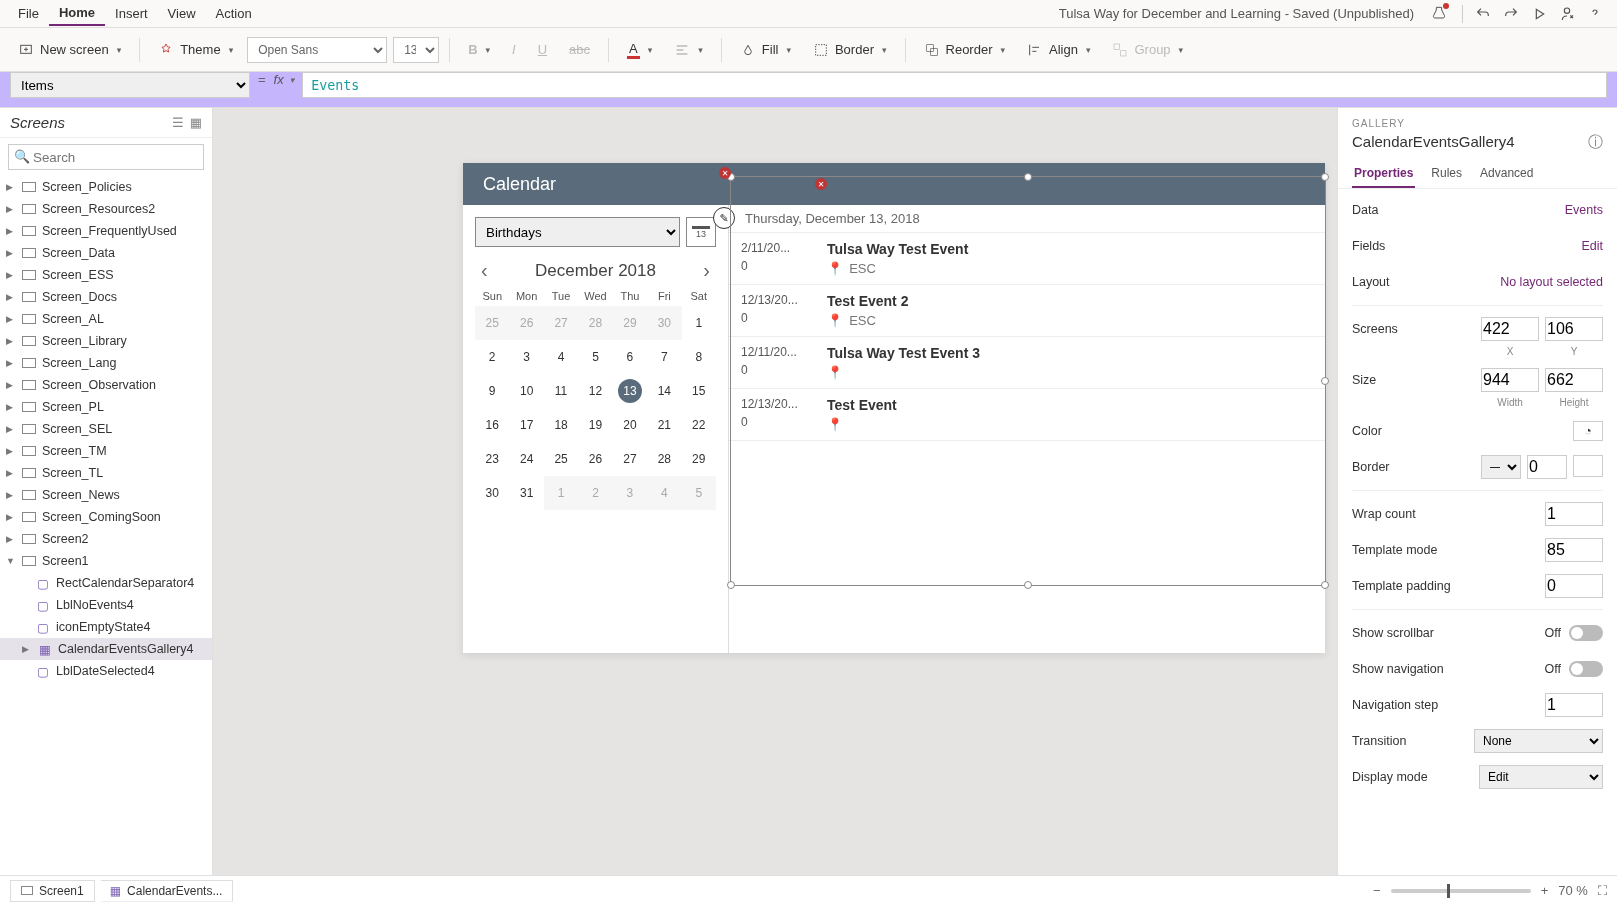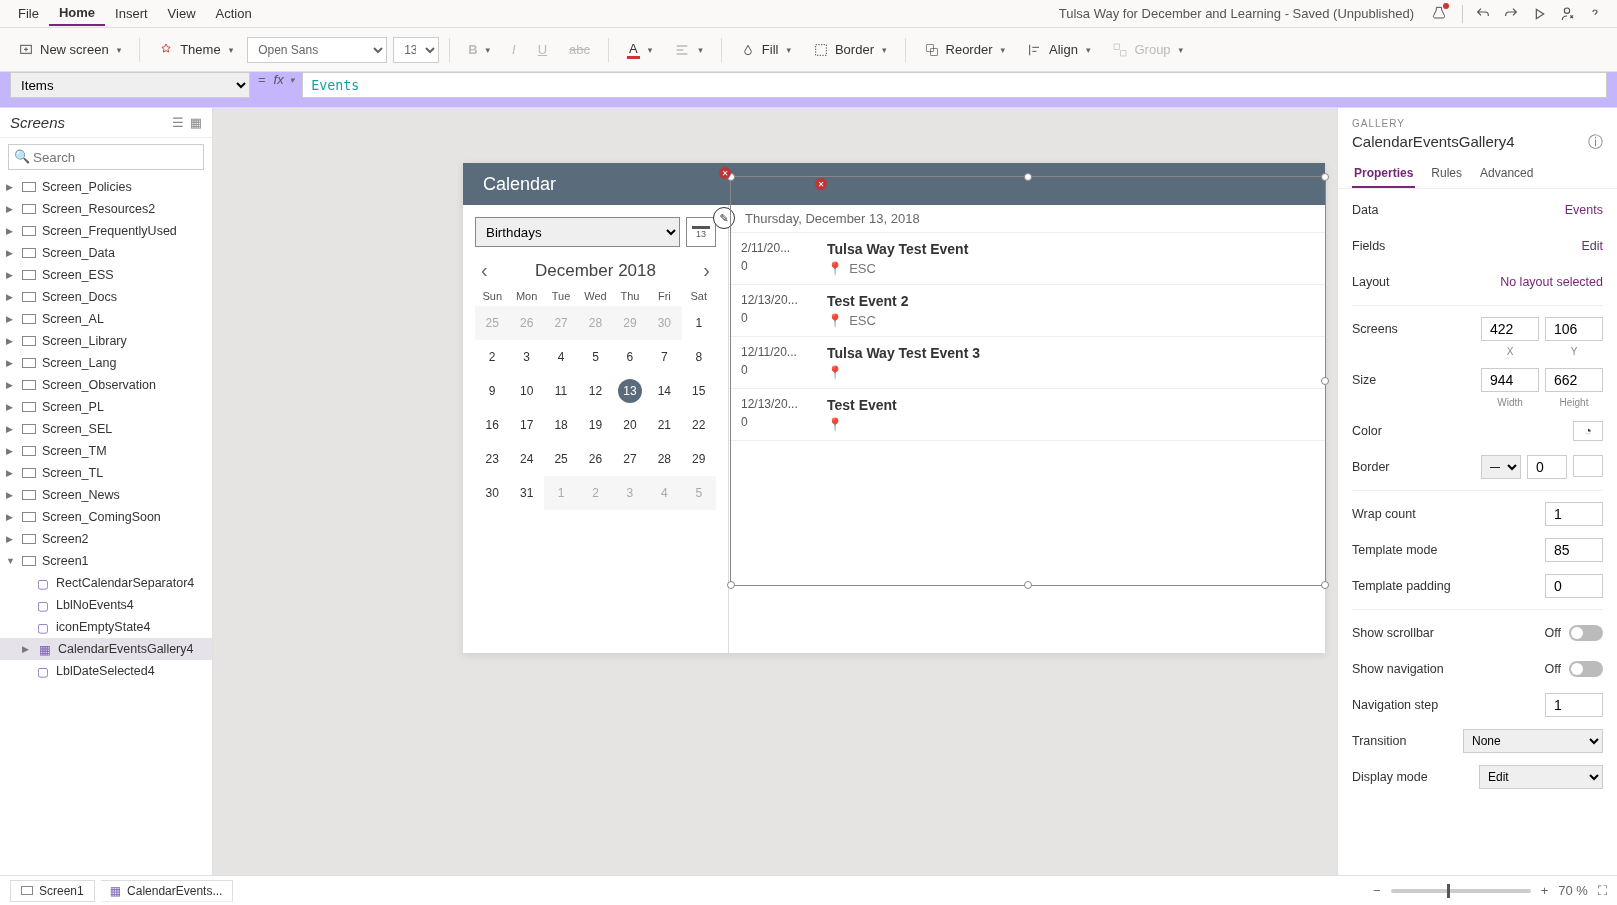--- a/index.html
+++ b/index.html
@@ -84,21 +84,21 @@
 
 
 .right .section-title { font-size:10px; letter-spacing:1px; color:#888; padding: 10px 14px 0; }
 .right .obj-name { font-size:15px; padding: 4px 14px 8px; display:flex; justify-content:space-between; }
 .right .tabs { display:flex; gap: 14px; padding: 0 14px; border-bottom: 1px solid #eee; }
 .right .tab { padding: 6px 2px; font-size:12px; color:#555; cursor:pointer;text-align:center; }
 .right .tab.active { color:#742774; border-bottom: 2px solid #742774; font-weight:600; }
 .props { padding: 8px 14px; display:flex; flex-direction:column; gap: 10px; }
 .prop-row { display:flex; align-items:center; justify-content:space-between; font-size:12.5px; min-height:26px; }
 .prop-row .link { color:#742774; cursor:pointer; }
-.prop-row input[type=text] { width:58px; height:24px; border:1px solid #ccc; padding:0 8px; font-size:14px; }
+.prop-row input[type=text] { width:58px; height:24px; border:1px solid #ccc; padding:0 1px; font-size:16px; }
 .prop-row .pair { display:flex; gap:6px; }
 .prop-sub { display:flex; gap:6px; justify-content:flex-end; font-size:10px; color:#888; margin-top:-6px; }
 .prop-sub span { width:58px; text-align:center; }
 .toggle { width:34px; height:16px; border-radius:8px; background:#bbb; position:relative; }
 .toggle.on { background:#2e7d32; }
 .toggle .knob { position:absolute; top:2px; width:12px; height:12px; border-radius:50%; background:#fff; }
 .toggle .knob { left:2px; }
 .toggle.on .knob { left:auto; right:2px; }
 .divider { height:1px; background:#eee; }
 .right select { height:24px; border:1px solid #ccc; font-size:12px; padding:0 4px; }
@@ -632,21 +632,21 @@
               <span class="knob"></span>
             </span>
           </span>
       </div>
       <div class="prop-row">
           <span>Navigation step</span>
           <input type="text" value="1" style="">
         </div>
       <div class="prop-row">
           <span>Transition</span>
-          <select style="width:140px"><option>None</option></select>
+          <select style="width:129px"><option>None</option></select>
         </div>
       <div class="prop-row">
           <span>Display mode</span>
           <select style="width:124px"><option>Edit</option></select>
         </div>
     </div>
   </div>
 </div>
 
 <div class="statusbar">

